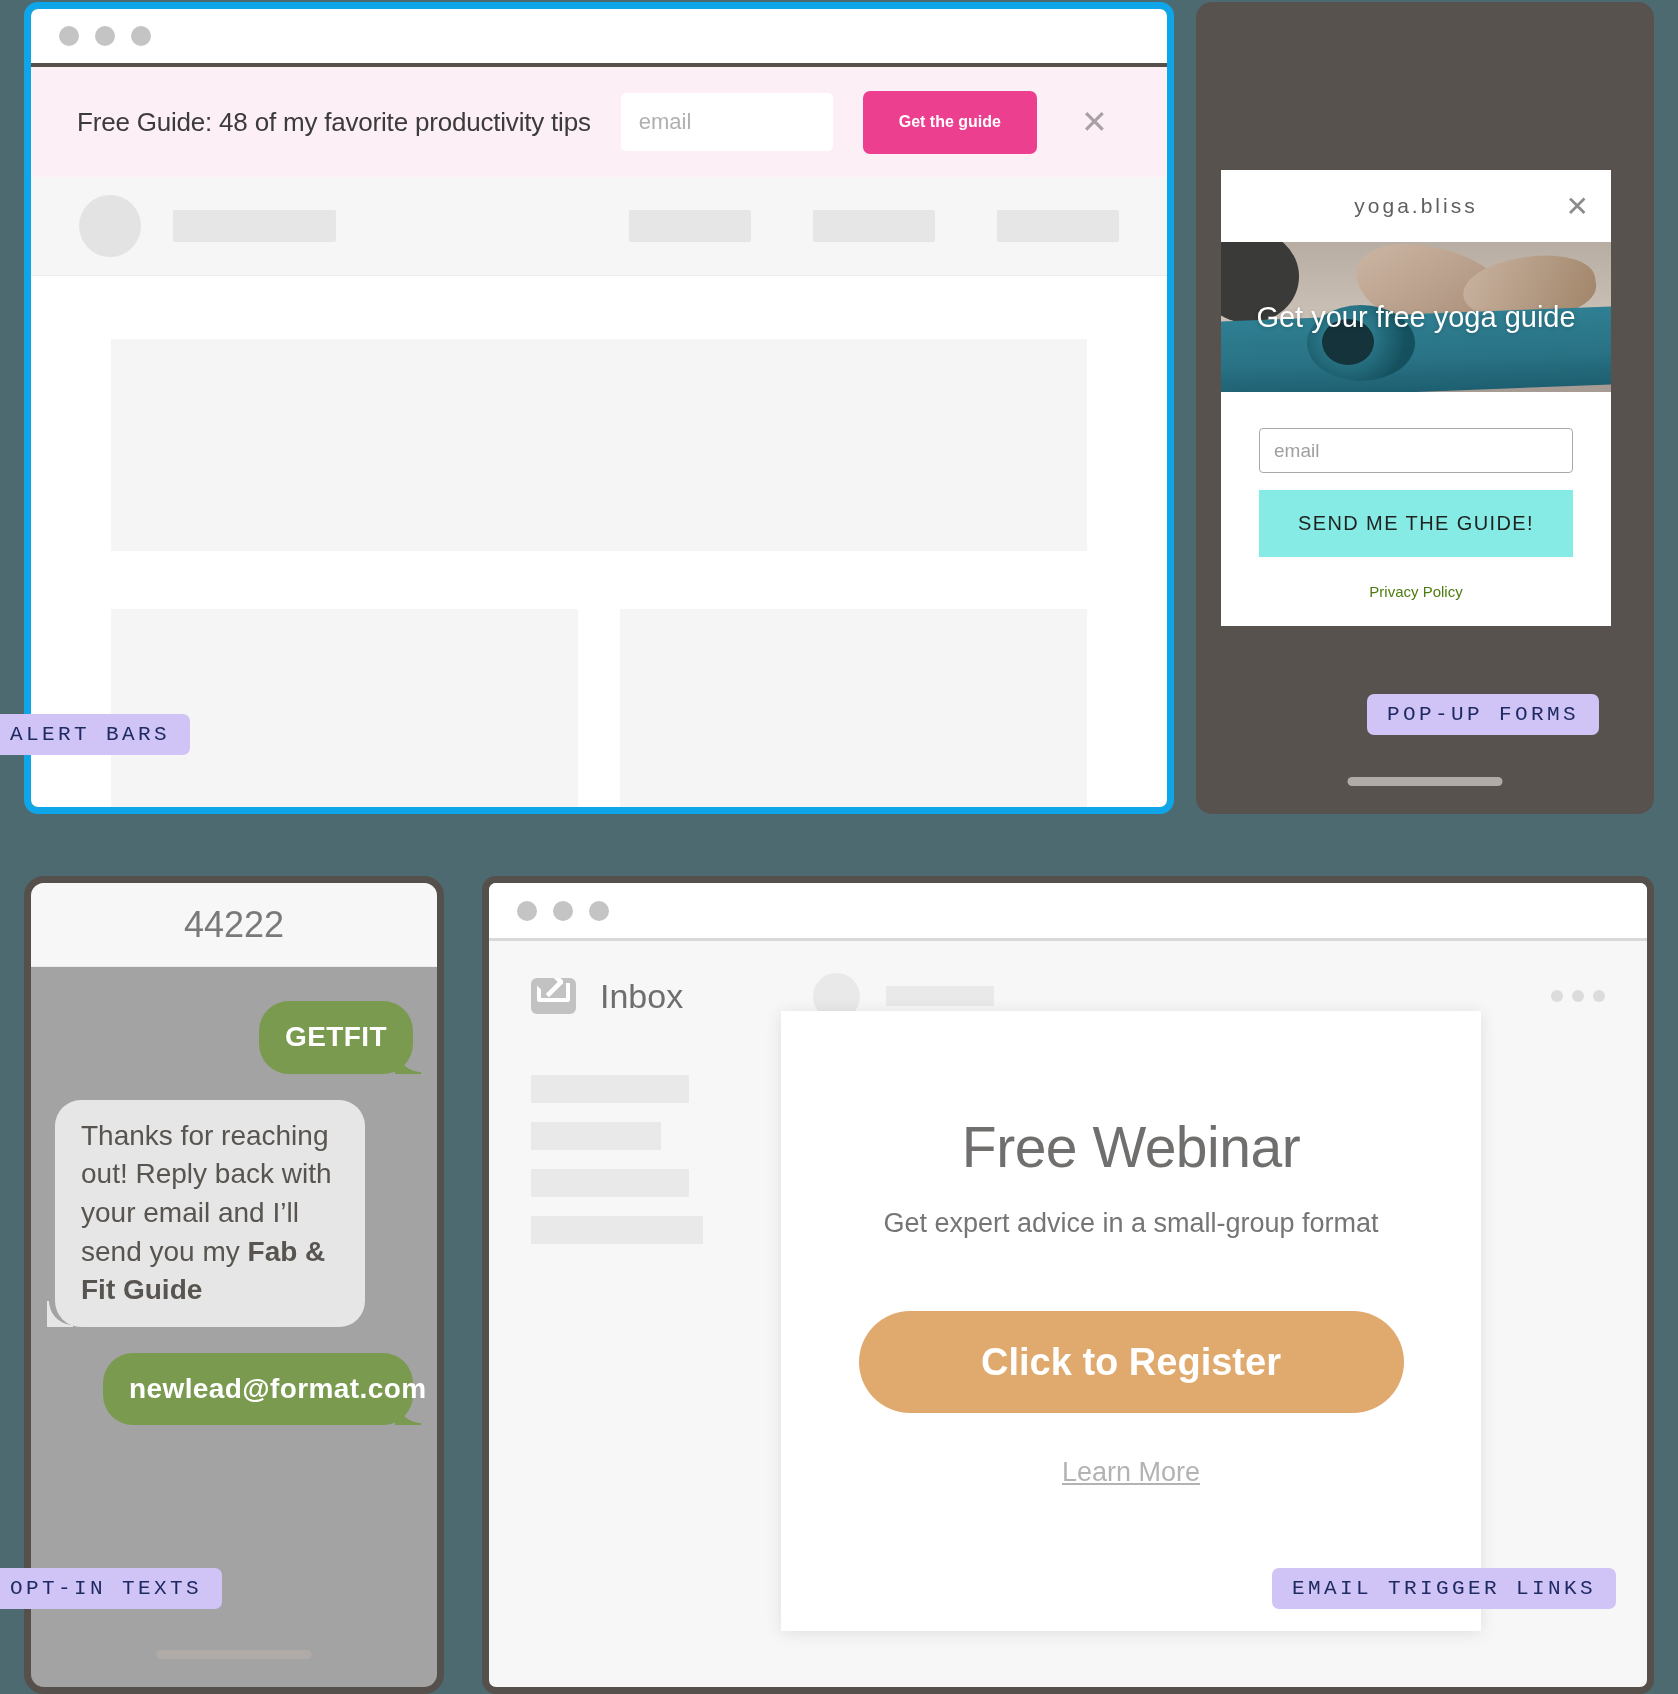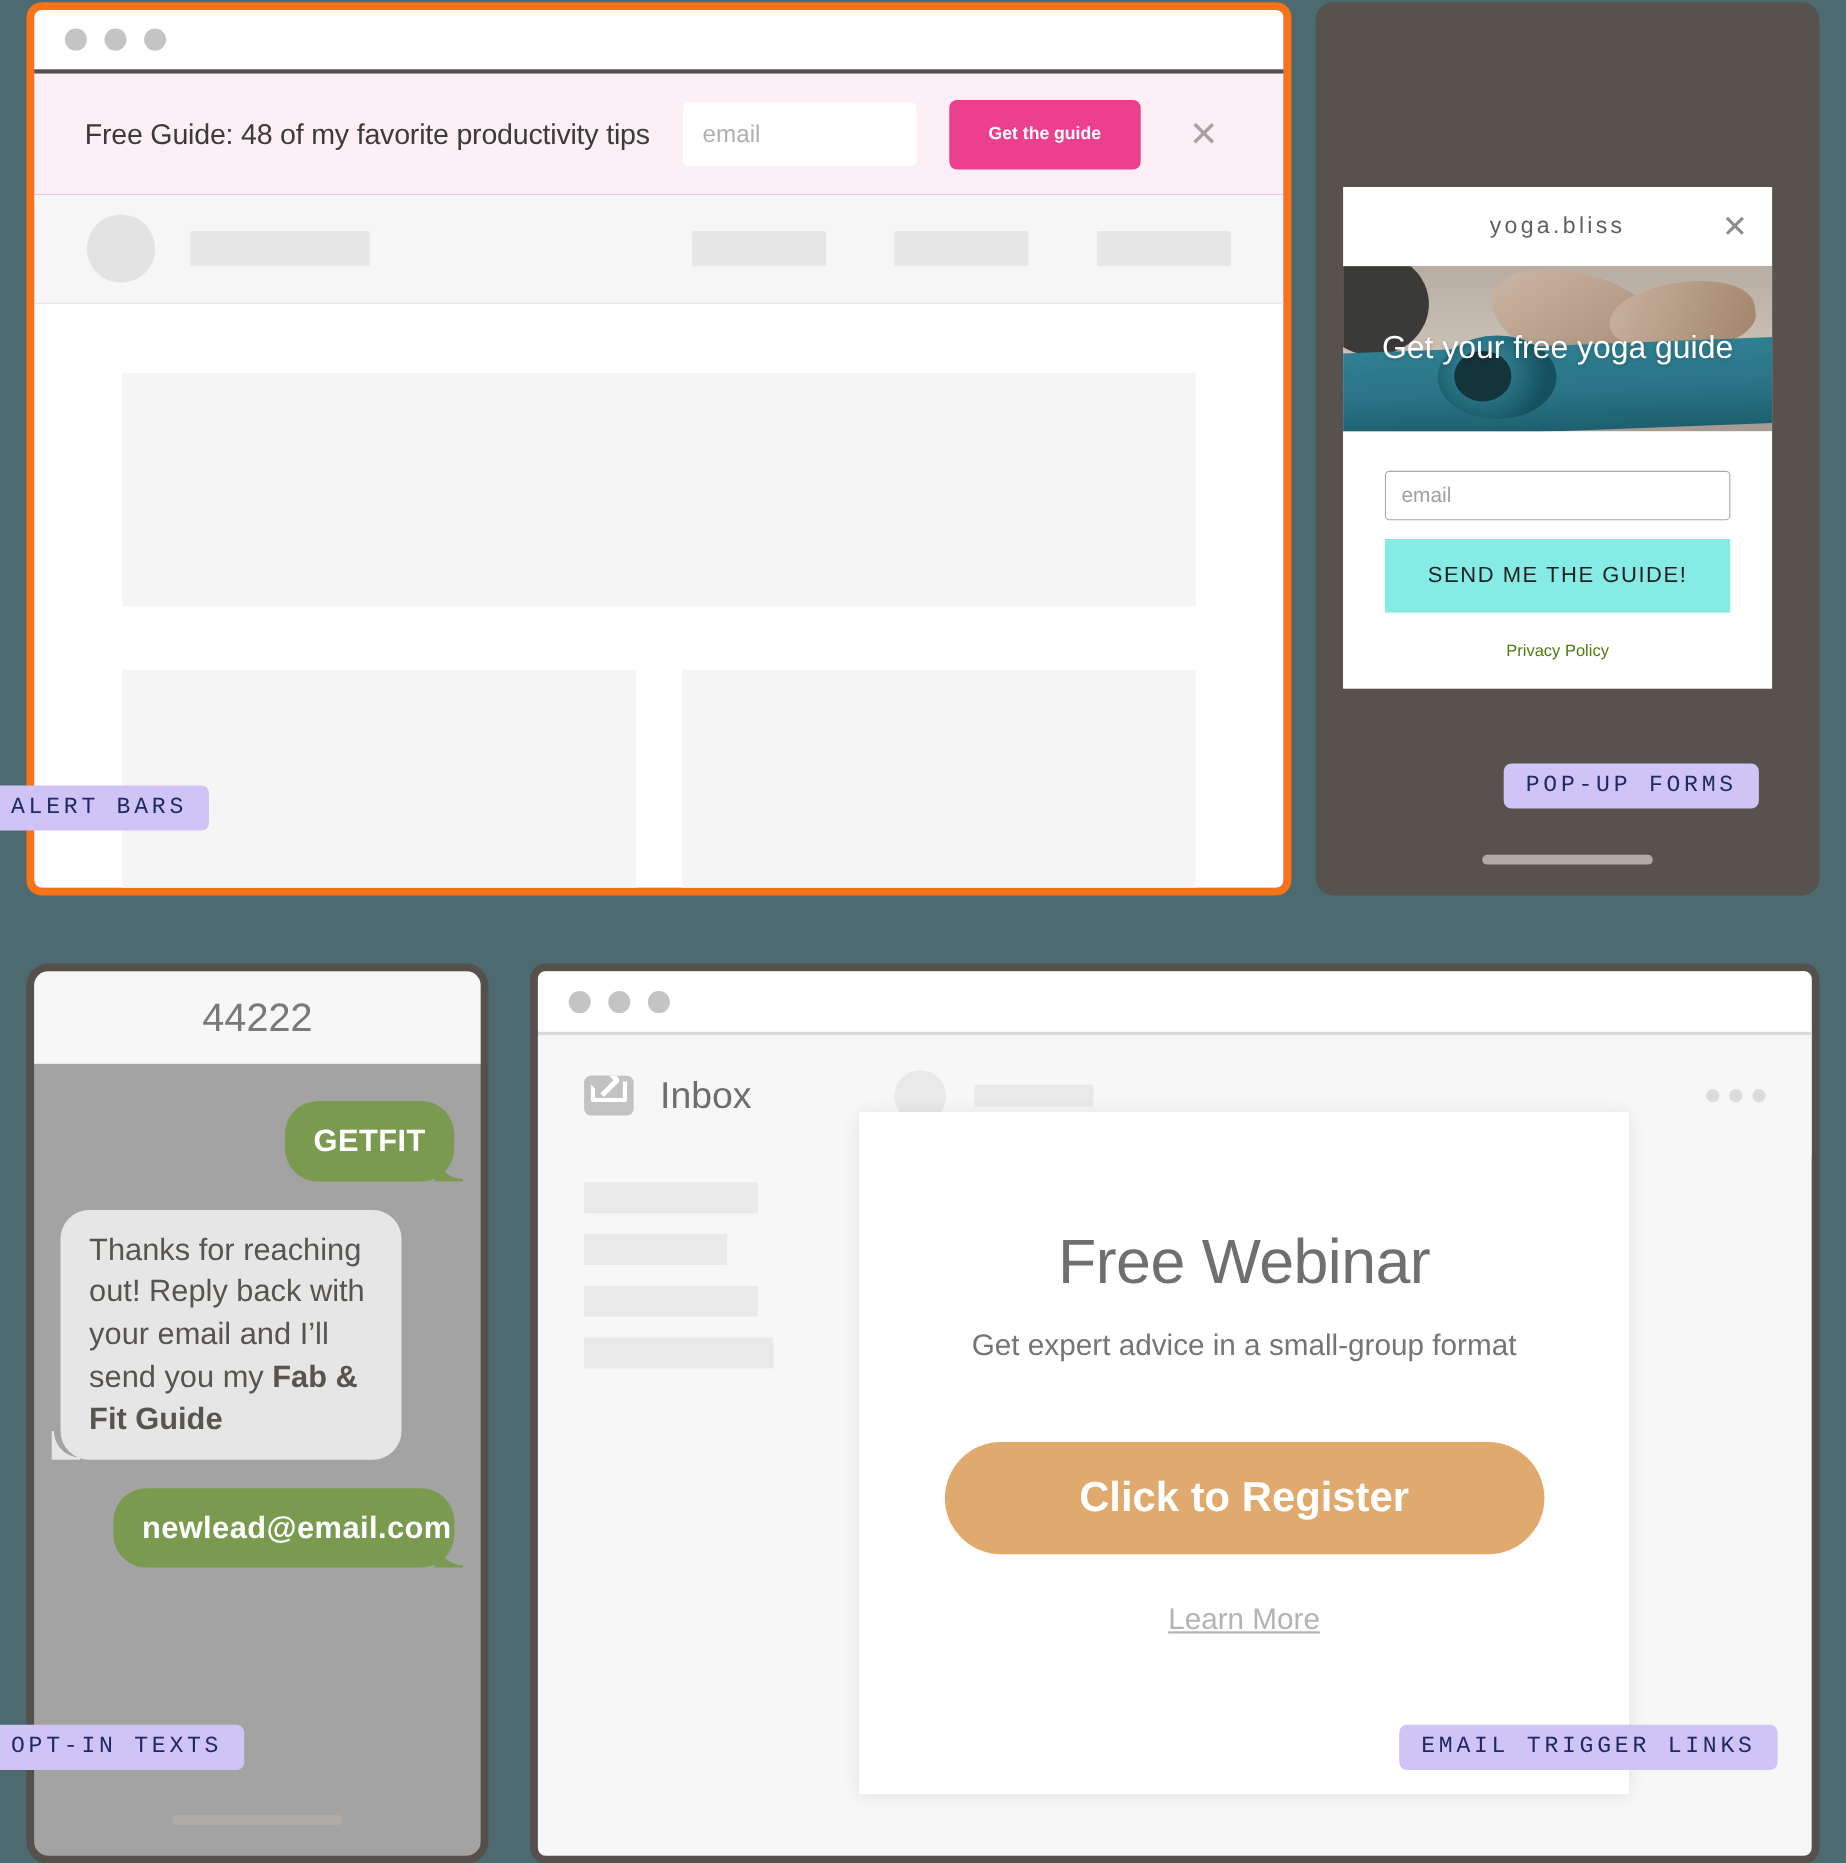--- a/index.html
+++ b/index.html
@@ -7,22 +7,22 @@
     width: 1678px; height: 1694px;
     background: #4d6a70;
     font-family: "Liberation Sans", sans-serif;
     overflow: hidden;
   }
   .canvas { position: relative; width: 1678px; height: 1694px; }
 
   
   .browser {
     position: absolute;
-    background: #a21caf;
-    border: 7px solid #f97316;
+    background: #15803d;
+    border: 7px solid #0ea5e9;
     border-radius: 14px;
     overflow: hidden;
   }
   .titlebar {
     height: 58px; background: #ffffff;
     display: flex; align-items: center; gap: 16px;
     padding-left: 28px;
     border-bottom: 4px solid #55504c;
   }
   .dot { width: 20px; height: 20px; border-radius: 50%; background: #c4c4c4; }
@@ -358,21 +358,21 @@
         <div class="bubble green">GETFIT</div>
       </div>
 
       <div class="bubble-row">
         <div class="bubble grey">
           <span class="txt"><span>Thanks for reaching out! Reply back with your email and I’ll send you my </span><b>Fab &amp; Fit Guide</b></span>
         </div>
       </div>
 
       <div class="bubble-row right">
-        <div class="bubble green">newlead@email.com</div>
+        <div class="bubble green">newlead@format.com</div>
       </div>
 
     </div>
     <div class="home-indicator"></div>
   </div>
 
   <div id="panelD">
     <div class="titlebar">
       <span class="dot"></span>
       <span class="dot"></span>

